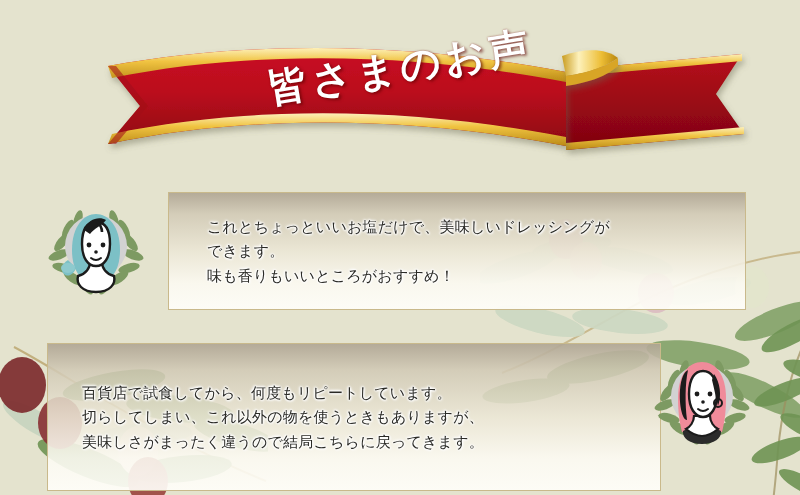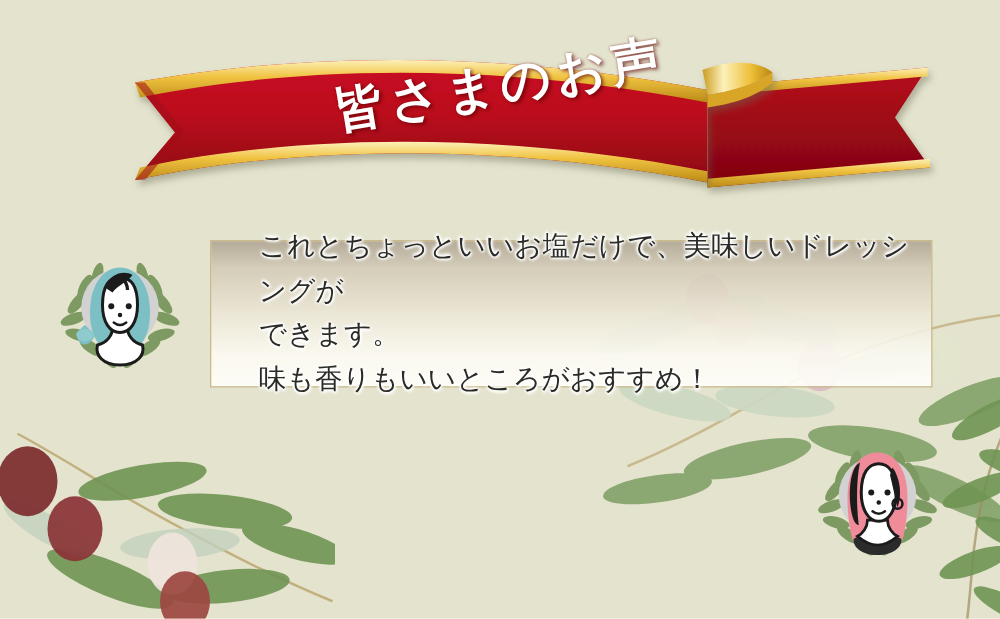--- a/index.html
+++ b/index.html
@@ -58,21 +58,21 @@
   }
   #panel-1 { left:168px; top:192px; width:578px; height:118px; }
   #panel-2 { left:47px;  top:343px; width:614px; height:148px; }
 
   .panel-text {
     position:absolute;
     left:38px;
     top:50%;
     transform:translateY(-50%);
     color:#2a2a26;
-    font-size:22px;
+    font-size:15px;
     line-height:1.62;
     letter-spacing:.2px;
     white-space:pre-line;
     text-shadow:
        1px 0 2px #fff, -1px 0 2px #fff,
        0 1px 2px #fff, 0 -1px 2px #fff,
        1px 1px 3px #fff, -1px -1px 3px #fff;
     font-family:"DejaVu Sans","Liberation Sans",sans-serif;
   }
   #panel-2 .panel-text { left:34px; }
@@ -235,20 +235,25 @@
     <path d="M50 94 C36 94 30 86 32 78 C40 76 44 70 44 64 L56 64 C56 70 60 76 68 78 C70 86 64 94 50 94 Z" fill="#ffffff" stroke="#1b1b1b" stroke-width="2.4"></path>
     <path d="M36 46 C36 30 42 24 50 24 C58 24 64 30 64 46 C64 60 58 68 50 68 C42 68 36 60 36 46 Z" fill="#ffffff" stroke="#1b1b1b" stroke-width="2.4"></path>
     <path d="M38 32 C42 20 54 18 60 22 C56 28 48 30 44 36 Z" fill="#1b1b1b"></path>
     <path d="M50 22 C54 26 56 30 56 34" stroke="#1b1b1b" stroke-width="2.6" fill="none"></path>
     <circle cx="43" cy="47" r="2.4" fill="#1b1b1b"></circle>
     <circle cx="57" cy="47" r="2.4" fill="#1b1b1b"></circle>
     <circle cx="50" cy="54" r="1.8" fill="#1b1b1b"></circle>
     <path d="M45 60 Q50 64 55 60" stroke="#1b1b1b" stroke-width="2" fill="none" stroke-linecap="round"></path>
   </svg>
 
+  <div id="panel-2" class="panel">
+    <div class="panel-text">百貨店で試食してから、何度もリピートしています。
+切らしてしまい、これ以外の物を使うときもありますが、
+美味しさがまったく違うので結局こちらに戻ってきます。</div>
+  </div>
 
   <svg class="avatar" id="avatar-2" viewBox="0 0 100 100">
     <g>
       <g fill="#7d9a62">
         <ellipse cx="16" cy="44" rx="11" ry="4.5" transform="rotate(-50 16 44)"></ellipse>
         <ellipse cx="13" cy="57" rx="11" ry="4.5" transform="rotate(-20 13 57)"></ellipse>
         <ellipse cx="17" cy="70" rx="11" ry="4.5" transform="rotate(15 17 70)"></ellipse>
         <ellipse cx="27" cy="80" rx="11" ry="4.5" transform="rotate(35 27 80)"></ellipse>
         <ellipse cx="40" cy="87" rx="11" ry="4.5" transform="rotate(55 40 87)"></ellipse>
         <ellipse cx="22" cy="32" rx="11" ry="4.5" transform="rotate(-65 22 32)"></ellipse>

